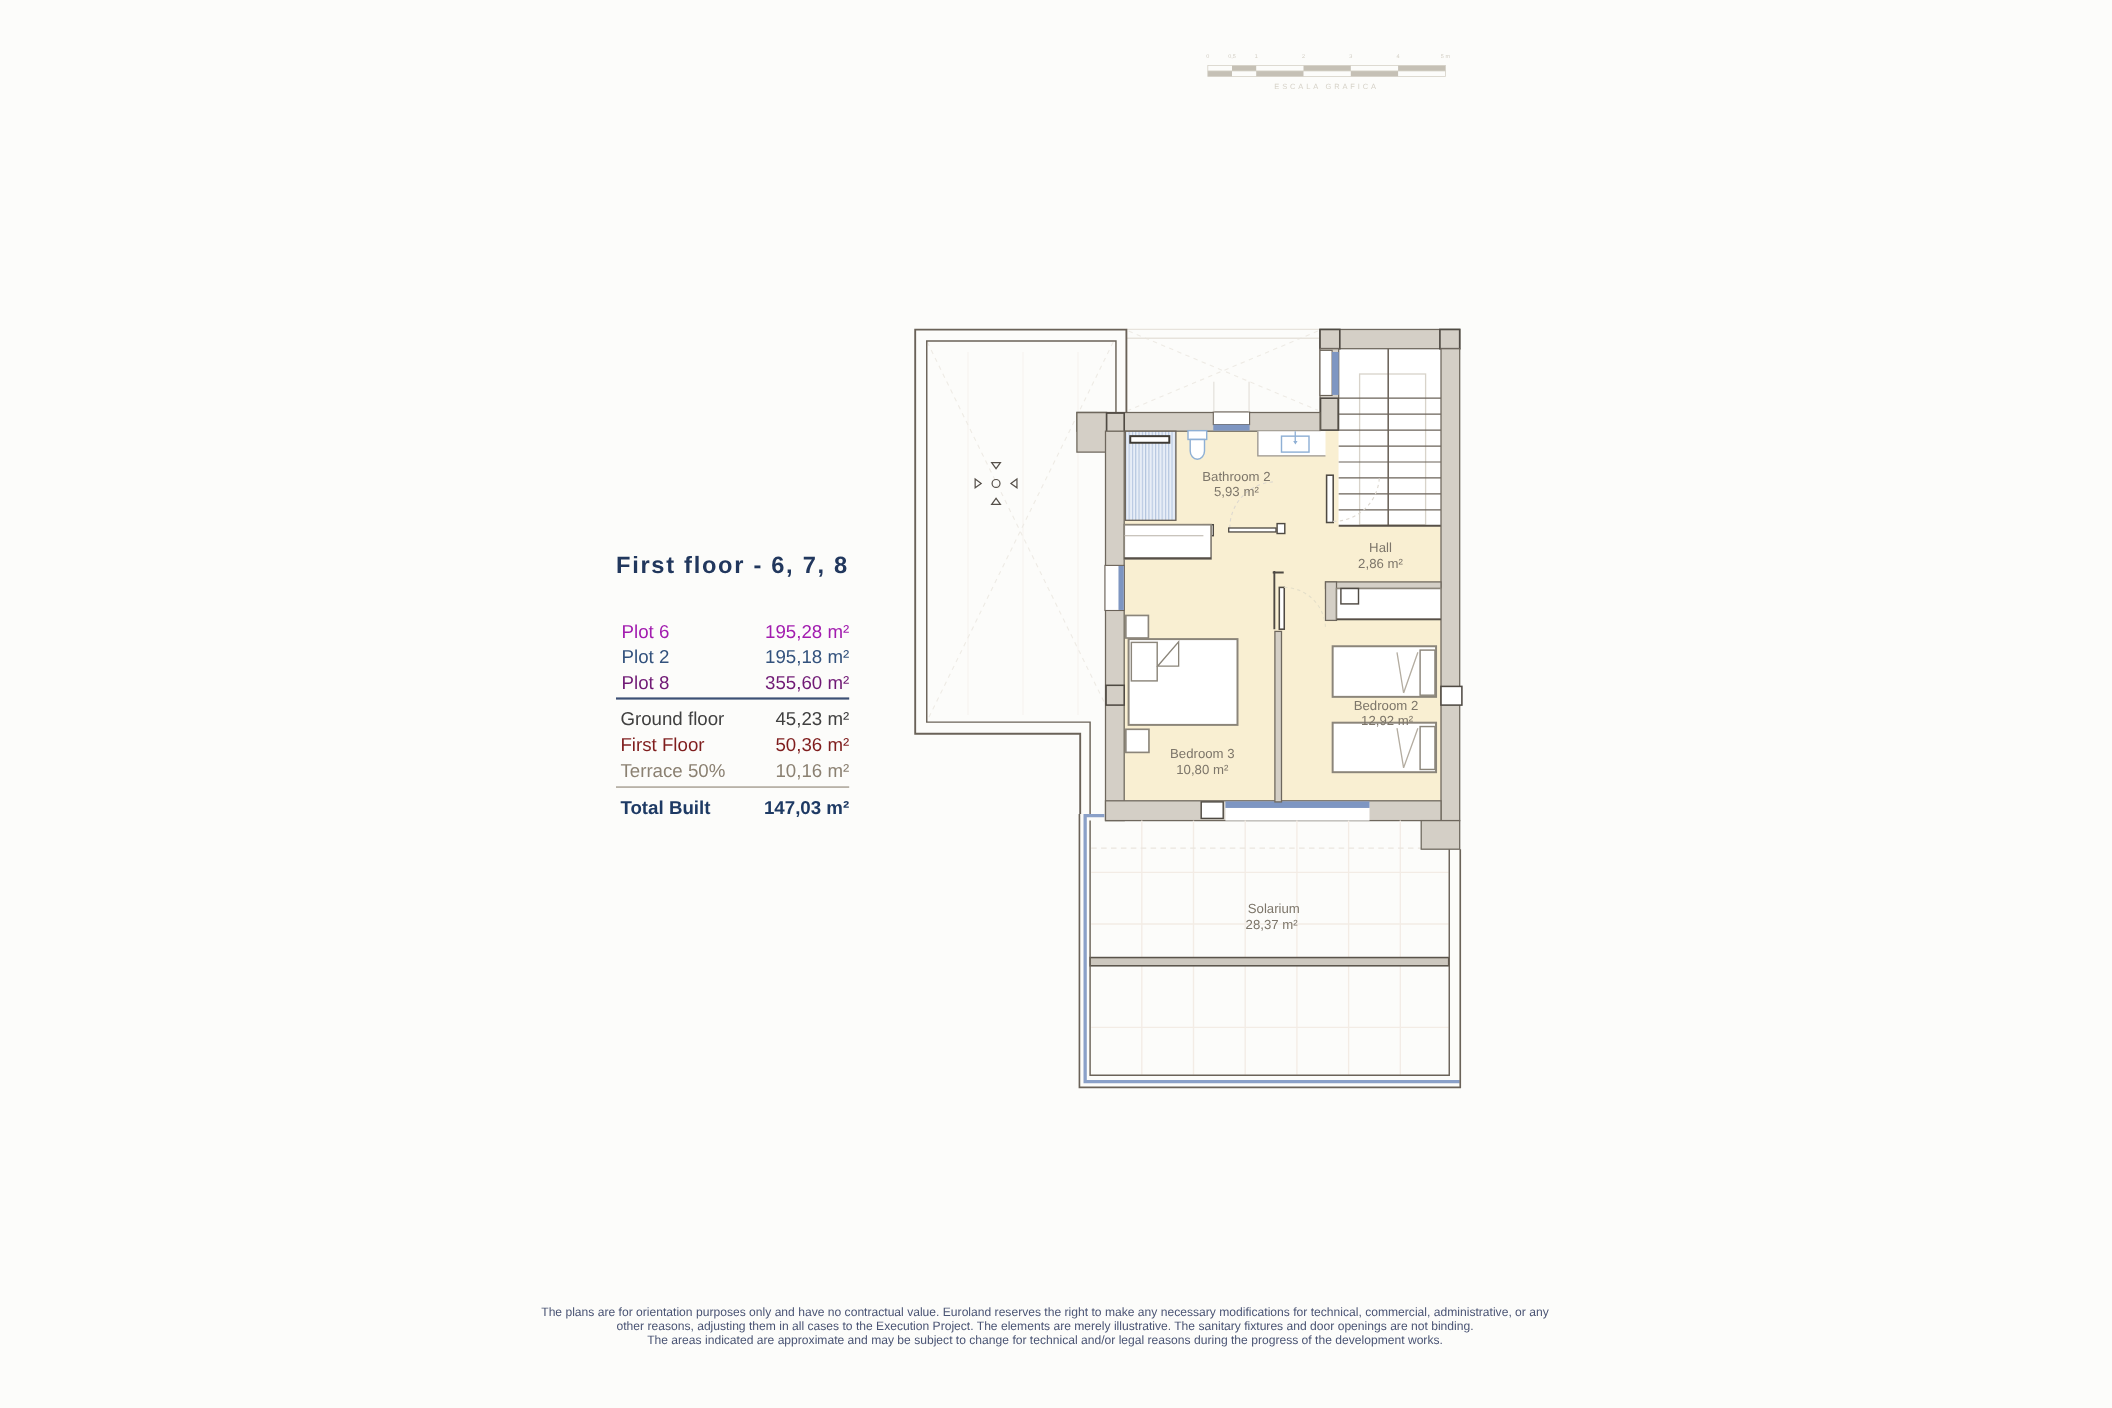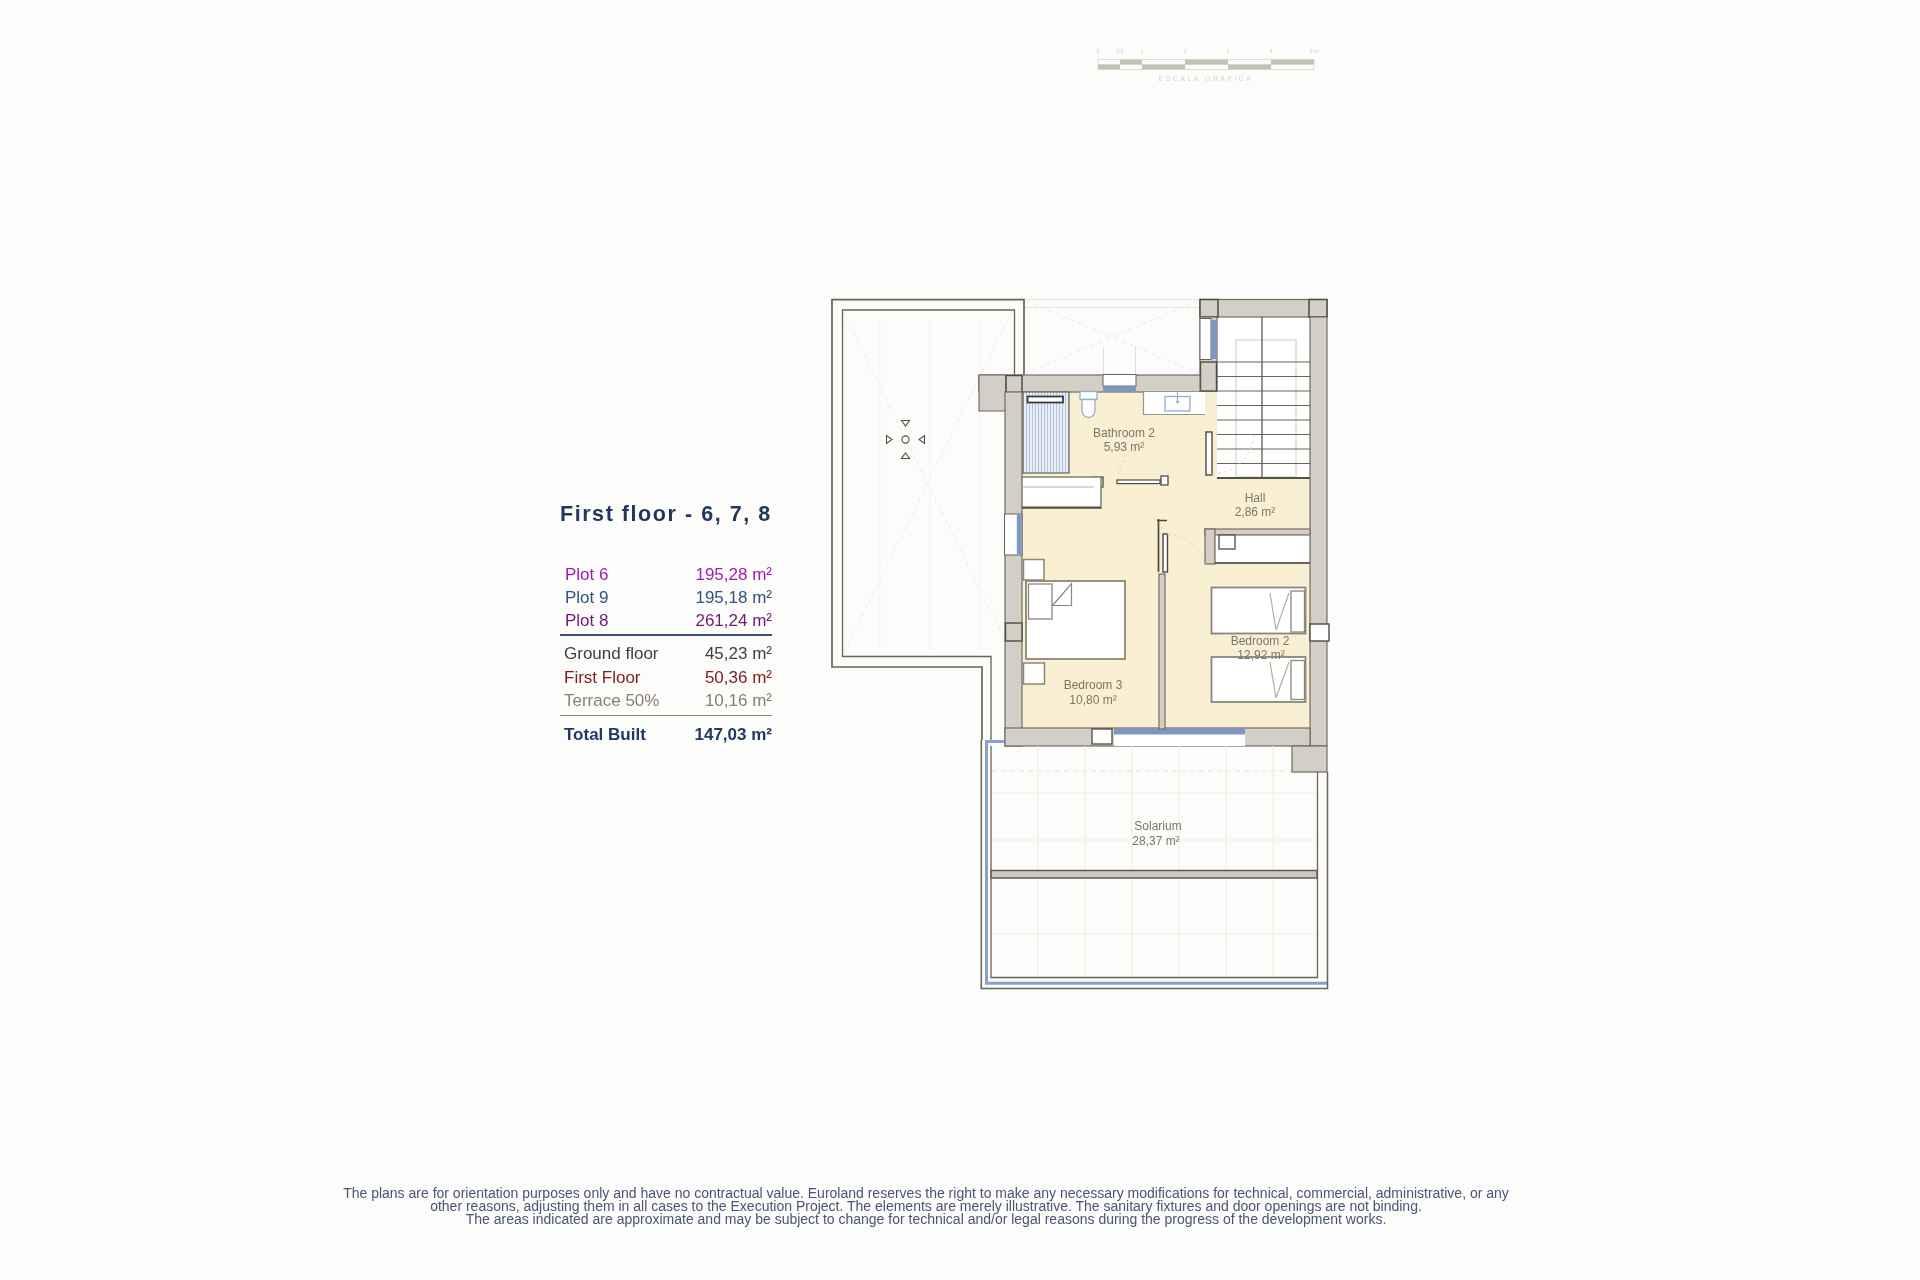--- a/index.html
+++ b/index.html
@@ -34,23 +34,23 @@
 
 <div class="abs" style="left:560px;top:502px;width:260px;">
 
   <div style="font-size:21.5px;font-weight:bold;color:#21375d;letter-spacing:1.55px;white-space:nowrap;">First floor - 6, 7, 8</div>
 </div>
 
 <div class="abs" style="left:560px;top:562.5px;width:212px;font-size:17px;line-height:23.4px;">
 
   <div style="color:#a21caf;height:23.4px;position:relative;"><span style="margin-left:5px;">Plot 6</span><span style="position:absolute;right:0;">195,28 m²</span></div>
 
-  <div style="color:#33527d;height:23.4px;position:relative;"><span style="margin-left:5px;">Plot 9</span><span style="position:absolute;right:0;">195,18 m²</span></div>
-
-  <div style="color:#701a75;height:23.4px;position:relative;"><span style="margin-left:5px;">Plot 8</span><span style="position:absolute;right:0;">261,24 m²</span></div>
+  <div style="color:#33527d;height:23.4px;position:relative;"><span style="margin-left:5px;">Plot 2</span><span style="position:absolute;right:0;">195,18 m²</span></div>
+
+  <div style="color:#701a75;height:23.4px;position:relative;"><span style="margin-left:5px;">Plot 8</span><span style="position:absolute;right:0;">355,60 m²</span></div>
 
   <div style="border-top:2px solid #3c5075;margin:1.5px 0 6px 0;"></div>
 
   <div style="color:#404040;height:23.4px;position:relative;"><span style="margin-left:4px;">Ground floor</span><span style="position:absolute;right:0;">45,23 m²</span></div>
 
   <div style="color:#7f1d1d;height:23.4px;position:relative;"><span style="margin-left:4px;">First Floor</span><span style="position:absolute;right:0;">50,36 m²</span></div>
 
   <div style="color:#8b8172;height:23.4px;position:relative;"><span style="margin-left:4px;">Terrace 50%</span><span style="position:absolute;right:0;">10,16 m²</span></div>
 
   <div style="border-top:1.5px solid #8b8172;margin:3px 0 7px 0;"></div>
@@ -275,17 +275,17 @@
     <text x="1093" y="703.5">10,80 m²</text>
 
     <text x="1260" y="645">Bedroom 2</text>
     <text x="1261" y="659">12,92 m²</text>
 
     <text x="1158" y="830">Solarium</text>
     <text x="1156" y="844.5">28,37 m²</text>
   </g>
 </svg>
 
-<div class="abs" style="left:0;top:1187px;width:1852px;text-align:center;color:#4a5474;font-size:14px;line-height:13px;">
+<div class="abs" style="left:0;top:1187px;width:1852px;text-align:center;color:#4a5474;font-size:11px;line-height:13px;padding-left:24px;">
   The plans are for orientation purposes only and have no contractual value. Euroland reserves the right to make any necessary modifications for technical, commercial, administrative, or any<br>
   other reasons, adjusting them in all cases to the Execution Project. The elements are merely illustrative. The sanitary fixtures and door openings are not binding.<br>
   The areas indicated are approximate and may be subject to change for technical and/or legal reasons during the progress of the development works.
 </div>
 
 </body></html>

